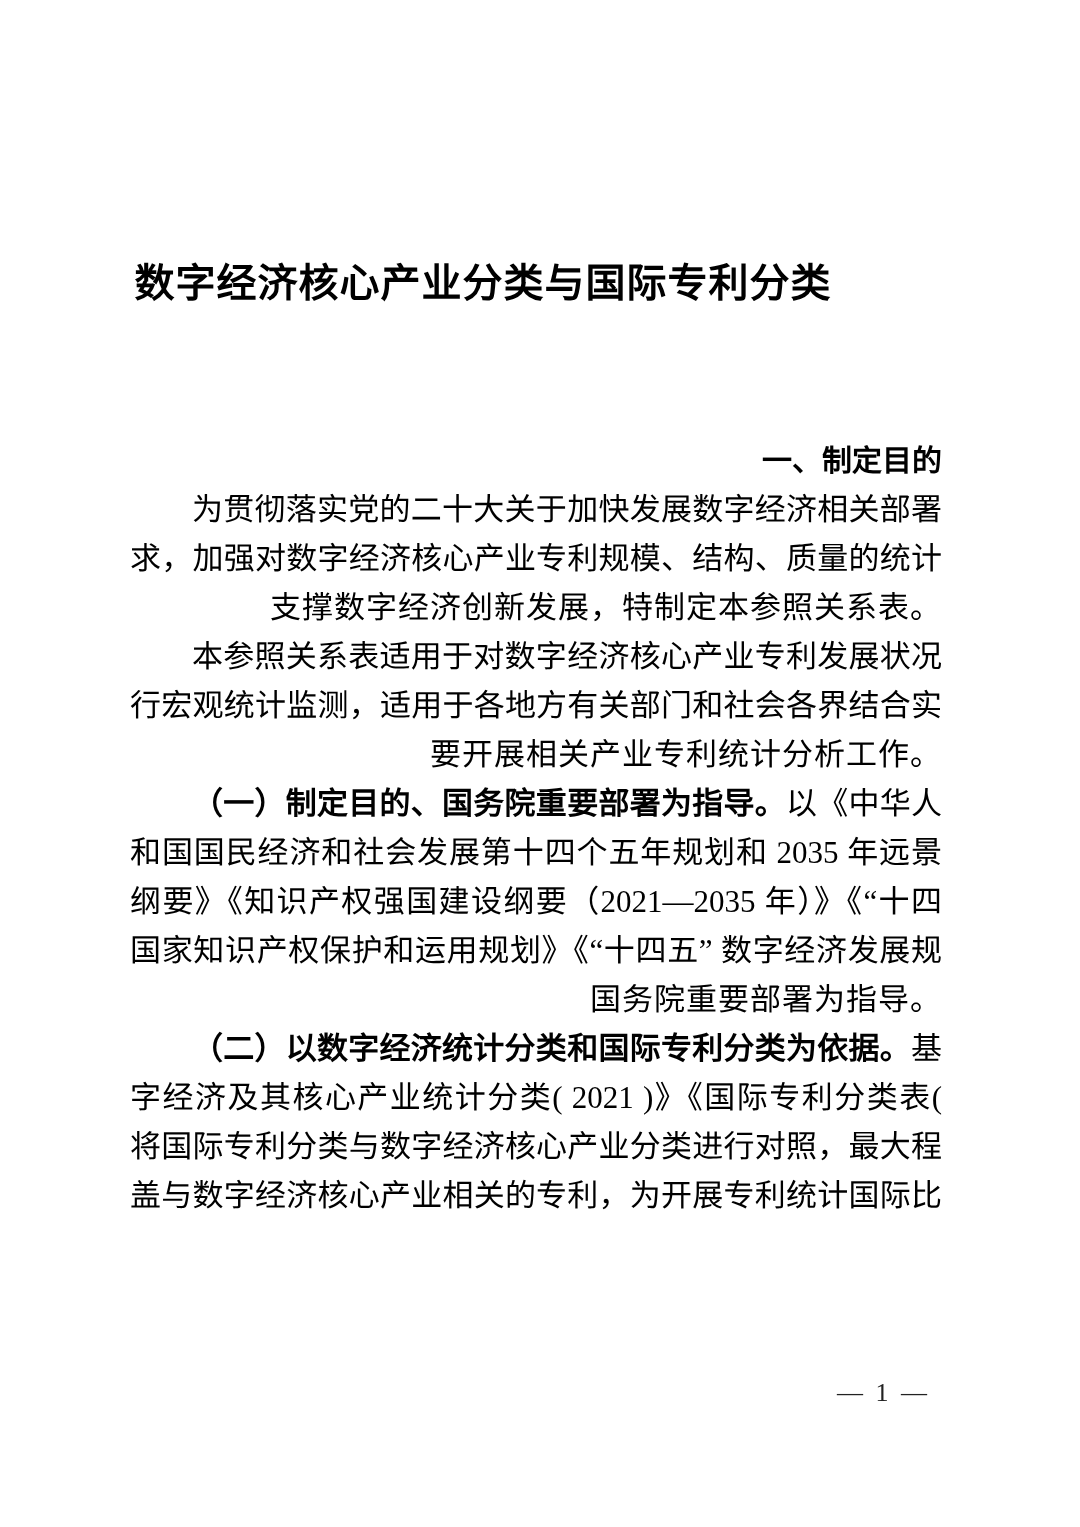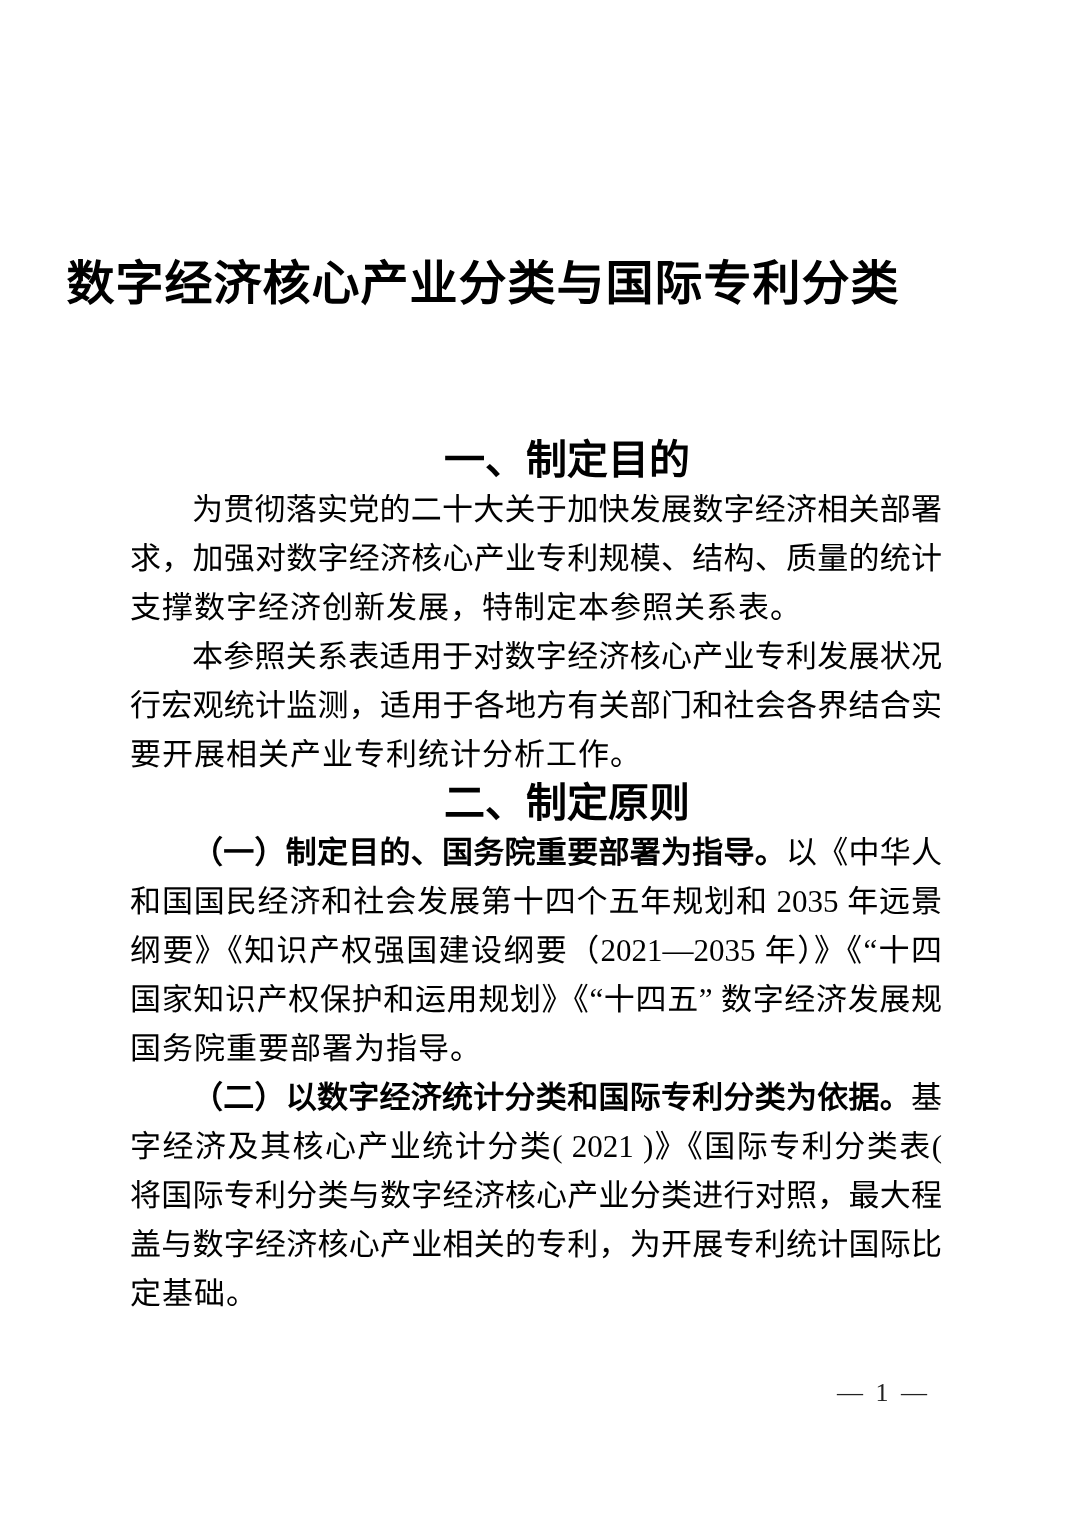--- a/index.html
+++ b/index.html
@@ -17,49 +17,49 @@
     font-family: "Liberation Serif", "DejaVu Serif", serif;
   }
   .doc-title {
     position: absolute;
     top: 252px;
     left: 0;
     width: 966px;
     text-align: center;
     font-family: "Liberation Serif", "DejaVu Serif", serif;
     font-weight: 700;
-    font-size: 48px;
+    font-size: 40px;
     line-height: 64px;
     letter-spacing: 1px;
   }
   .doc-body {
     position: absolute;
     top: 436px;
     left: 130px;
     width: 812px;
     font-size: 31px;
   }
   .line {
     height: 49px;
     line-height: 49px;
     overflow: hidden;
   }
   .line.just {
     text-align: justify;
     text-align-last: justify;
   }
   .line.end {
-    text-align: left;
+    text-align: right;
     letter-spacing: 1px;
   }
   .line.heading {
     font-family: "Liberation Sans", "DejaVu Sans", sans-serif;
     font-weight: 700;
-    font-size: 41px;
-    text-align: center;
+    font-size: 30px;
+    text-align: right;
   }
   .indent {
     padding-left: 62px;
   }
   .seg-bold {
     font-weight: 700;
   }
   .page-number {
     position: absolute;
     top: 1378px;
@@ -81,28 +81,26 @@
   </div>
 
   <div class="doc-body" id="doc-body">
       <div class="line heading indent"><span class="seg-bold">一、制定目的</span></div>
       <div class="line just indent"><span>为贯彻落实党的二十大关于加快发展数字经济相关部署要</span></div>
       <div class="line just"><span>求，加强对数字经济核心产业专利规模、结构、质量的统计监测，</span></div>
       <div class="line end"><span>支撑数字经济创新发展，特制定本参照关系表。</span></div>
       <div class="line just indent"><span>本参照关系表适用于对数字经济核心产业专利发展状况进</span></div>
       <div class="line just"><span>行宏观统计监测，适用于各地方有关部门和社会各界结合实际需</span></div>
       <div class="line end"><span>要开展相关产业专利统计分析工作。</span></div>
-      <div class="line heading indent"><span class="seg-bold">二、制定原则</span></div>
       <div class="line just indent"><span class="seg-bold">（一）制定目的、国务院重要部署为指导。</span><span>以《中华人民共</span></div>
       <div class="line just"><span>和国国民经济和社会发展第十四个五年规划和 2035 年远景目标</span></div>
       <div class="line just"><span>纲要》《知识产权强国建设纲要（2021—2035 年）》《“十四五”</span></div>
       <div class="line just"><span>国家知识产权保护和运用规划》《“十四五” 数字经济发展规划》</span></div>
       <div class="line end"><span>国务院重要部署为指导。</span></div>
       <div class="line just indent"><span class="seg-bold">（二）以数字经济统计分类和国际专利分类为依据。</span><span>基于《数</span></div>
       <div class="line just"><span>字经济及其核心产业统计分类( 2021 )》《国际专利分类表( IPC )》，</span></div>
       <div class="line just"><span>将国际专利分类与数字经济核心产业分类进行对照，最大程度覆</span></div>
       <div class="line just"><span>盖与数字经济核心产业相关的专利，为开展专利统计国际比较奠</span></div>
-      <div class="line end"><span>定基础。</span></div>
     </div>
 
   <div class="page-number">— 1 —</div>
 
 </div>
 
 </body></html>

